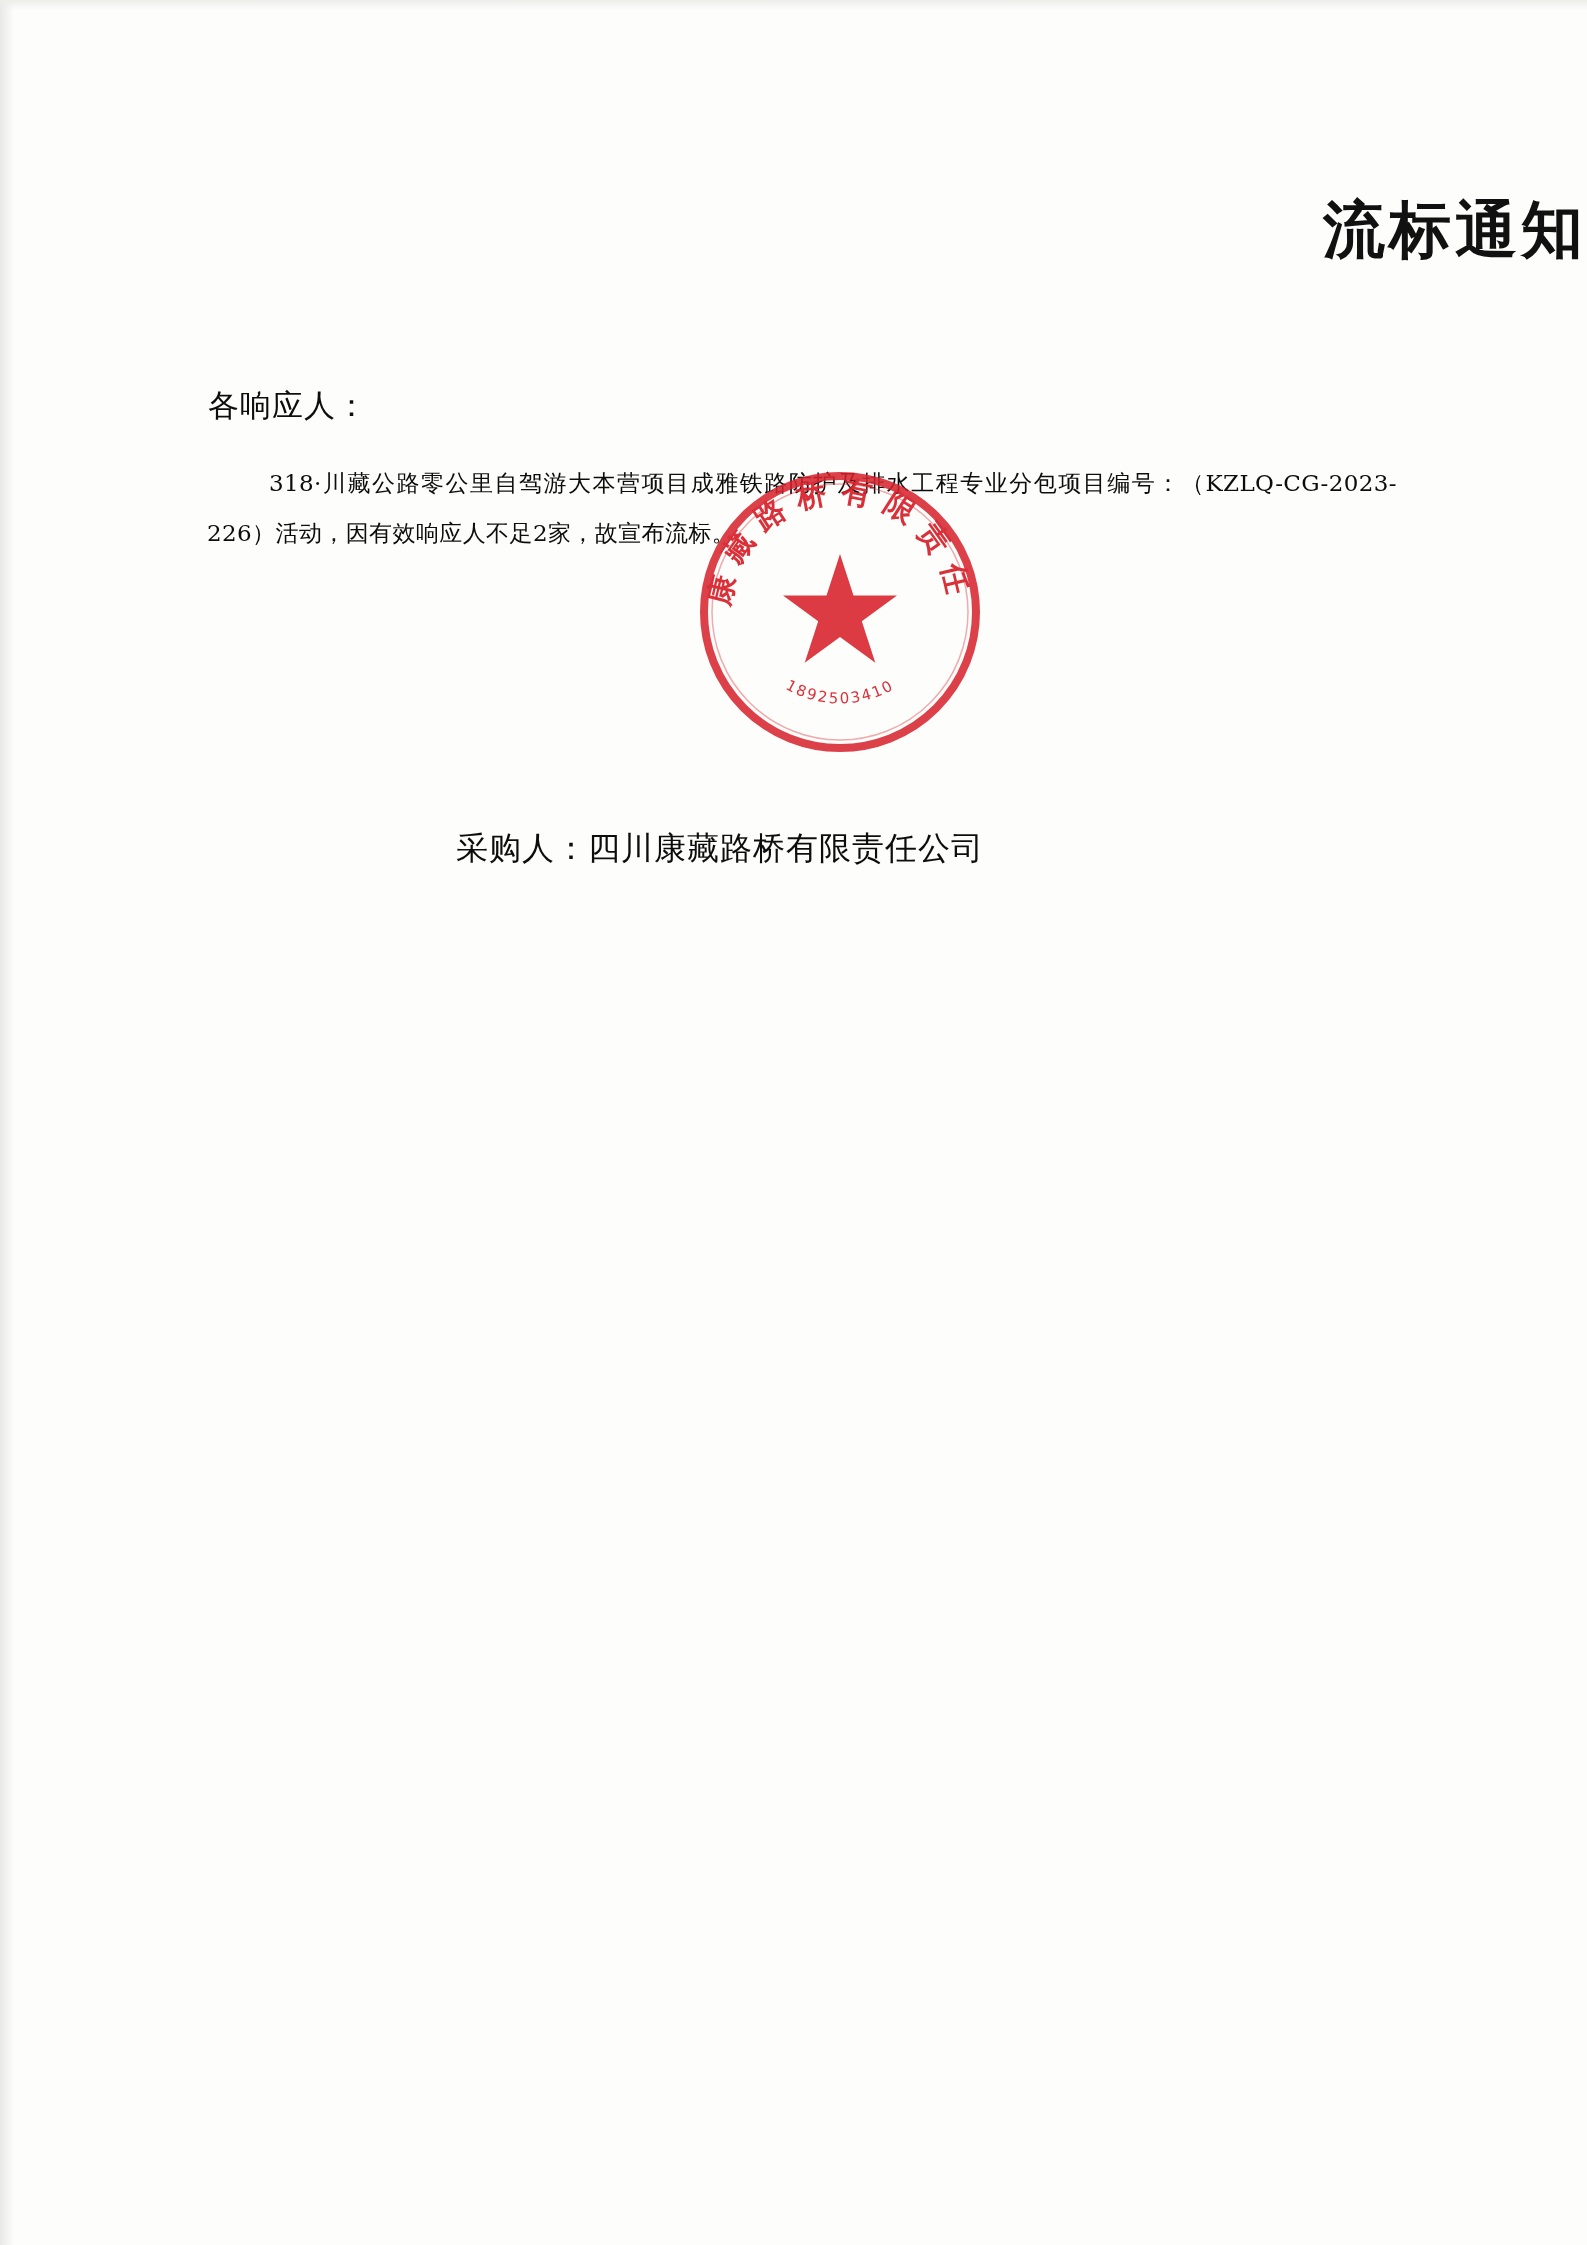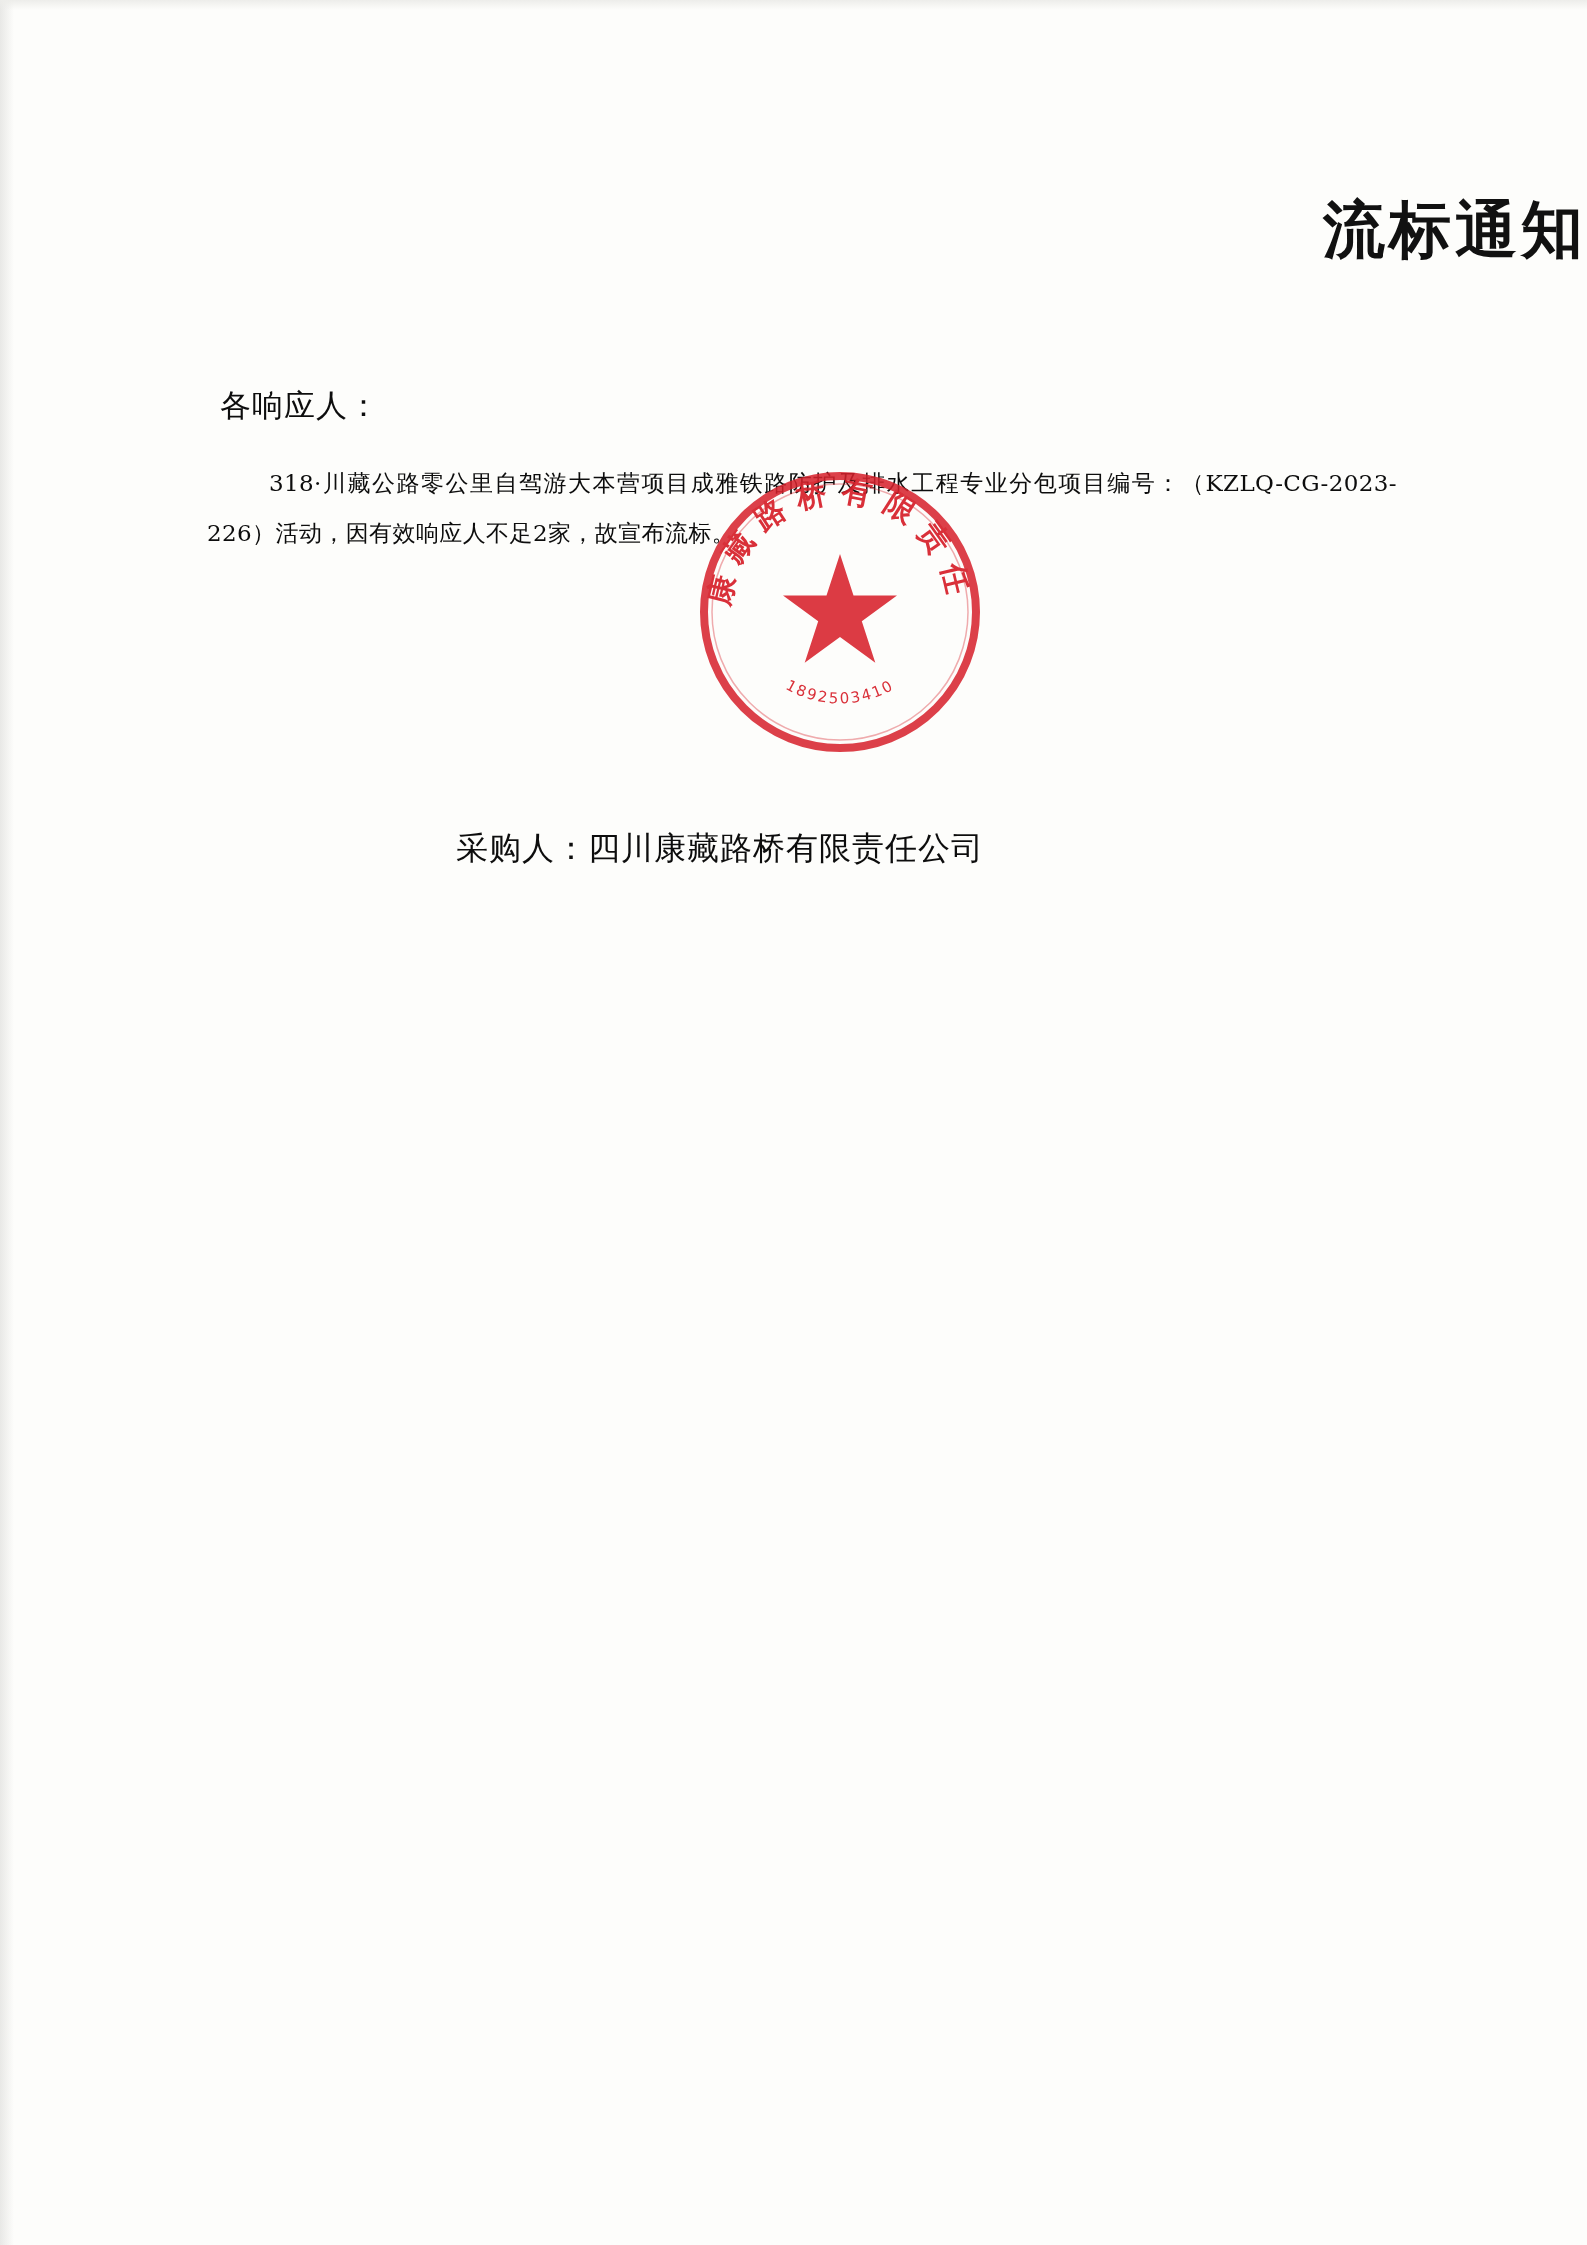--- a/index.html
+++ b/index.html
@@ -47,21 +47,20 @@
     font-family: "DejaVu Sans", "Liberation Sans", sans-serif;
     color: #111111;
   }
 
   .salutation {
     position: absolute;
     top: 385px;
     left: 208px;
     font-size: 31px;
     letter-spacing: 1px;
-    margin-left: 12px;
   }
 
   .body-text {
     position: absolute;
     top: 458px;
     left: 207px;
     width: 1190px;
     font-size: 23px;
     line-height: 50px;
     text-indent: 62px;

